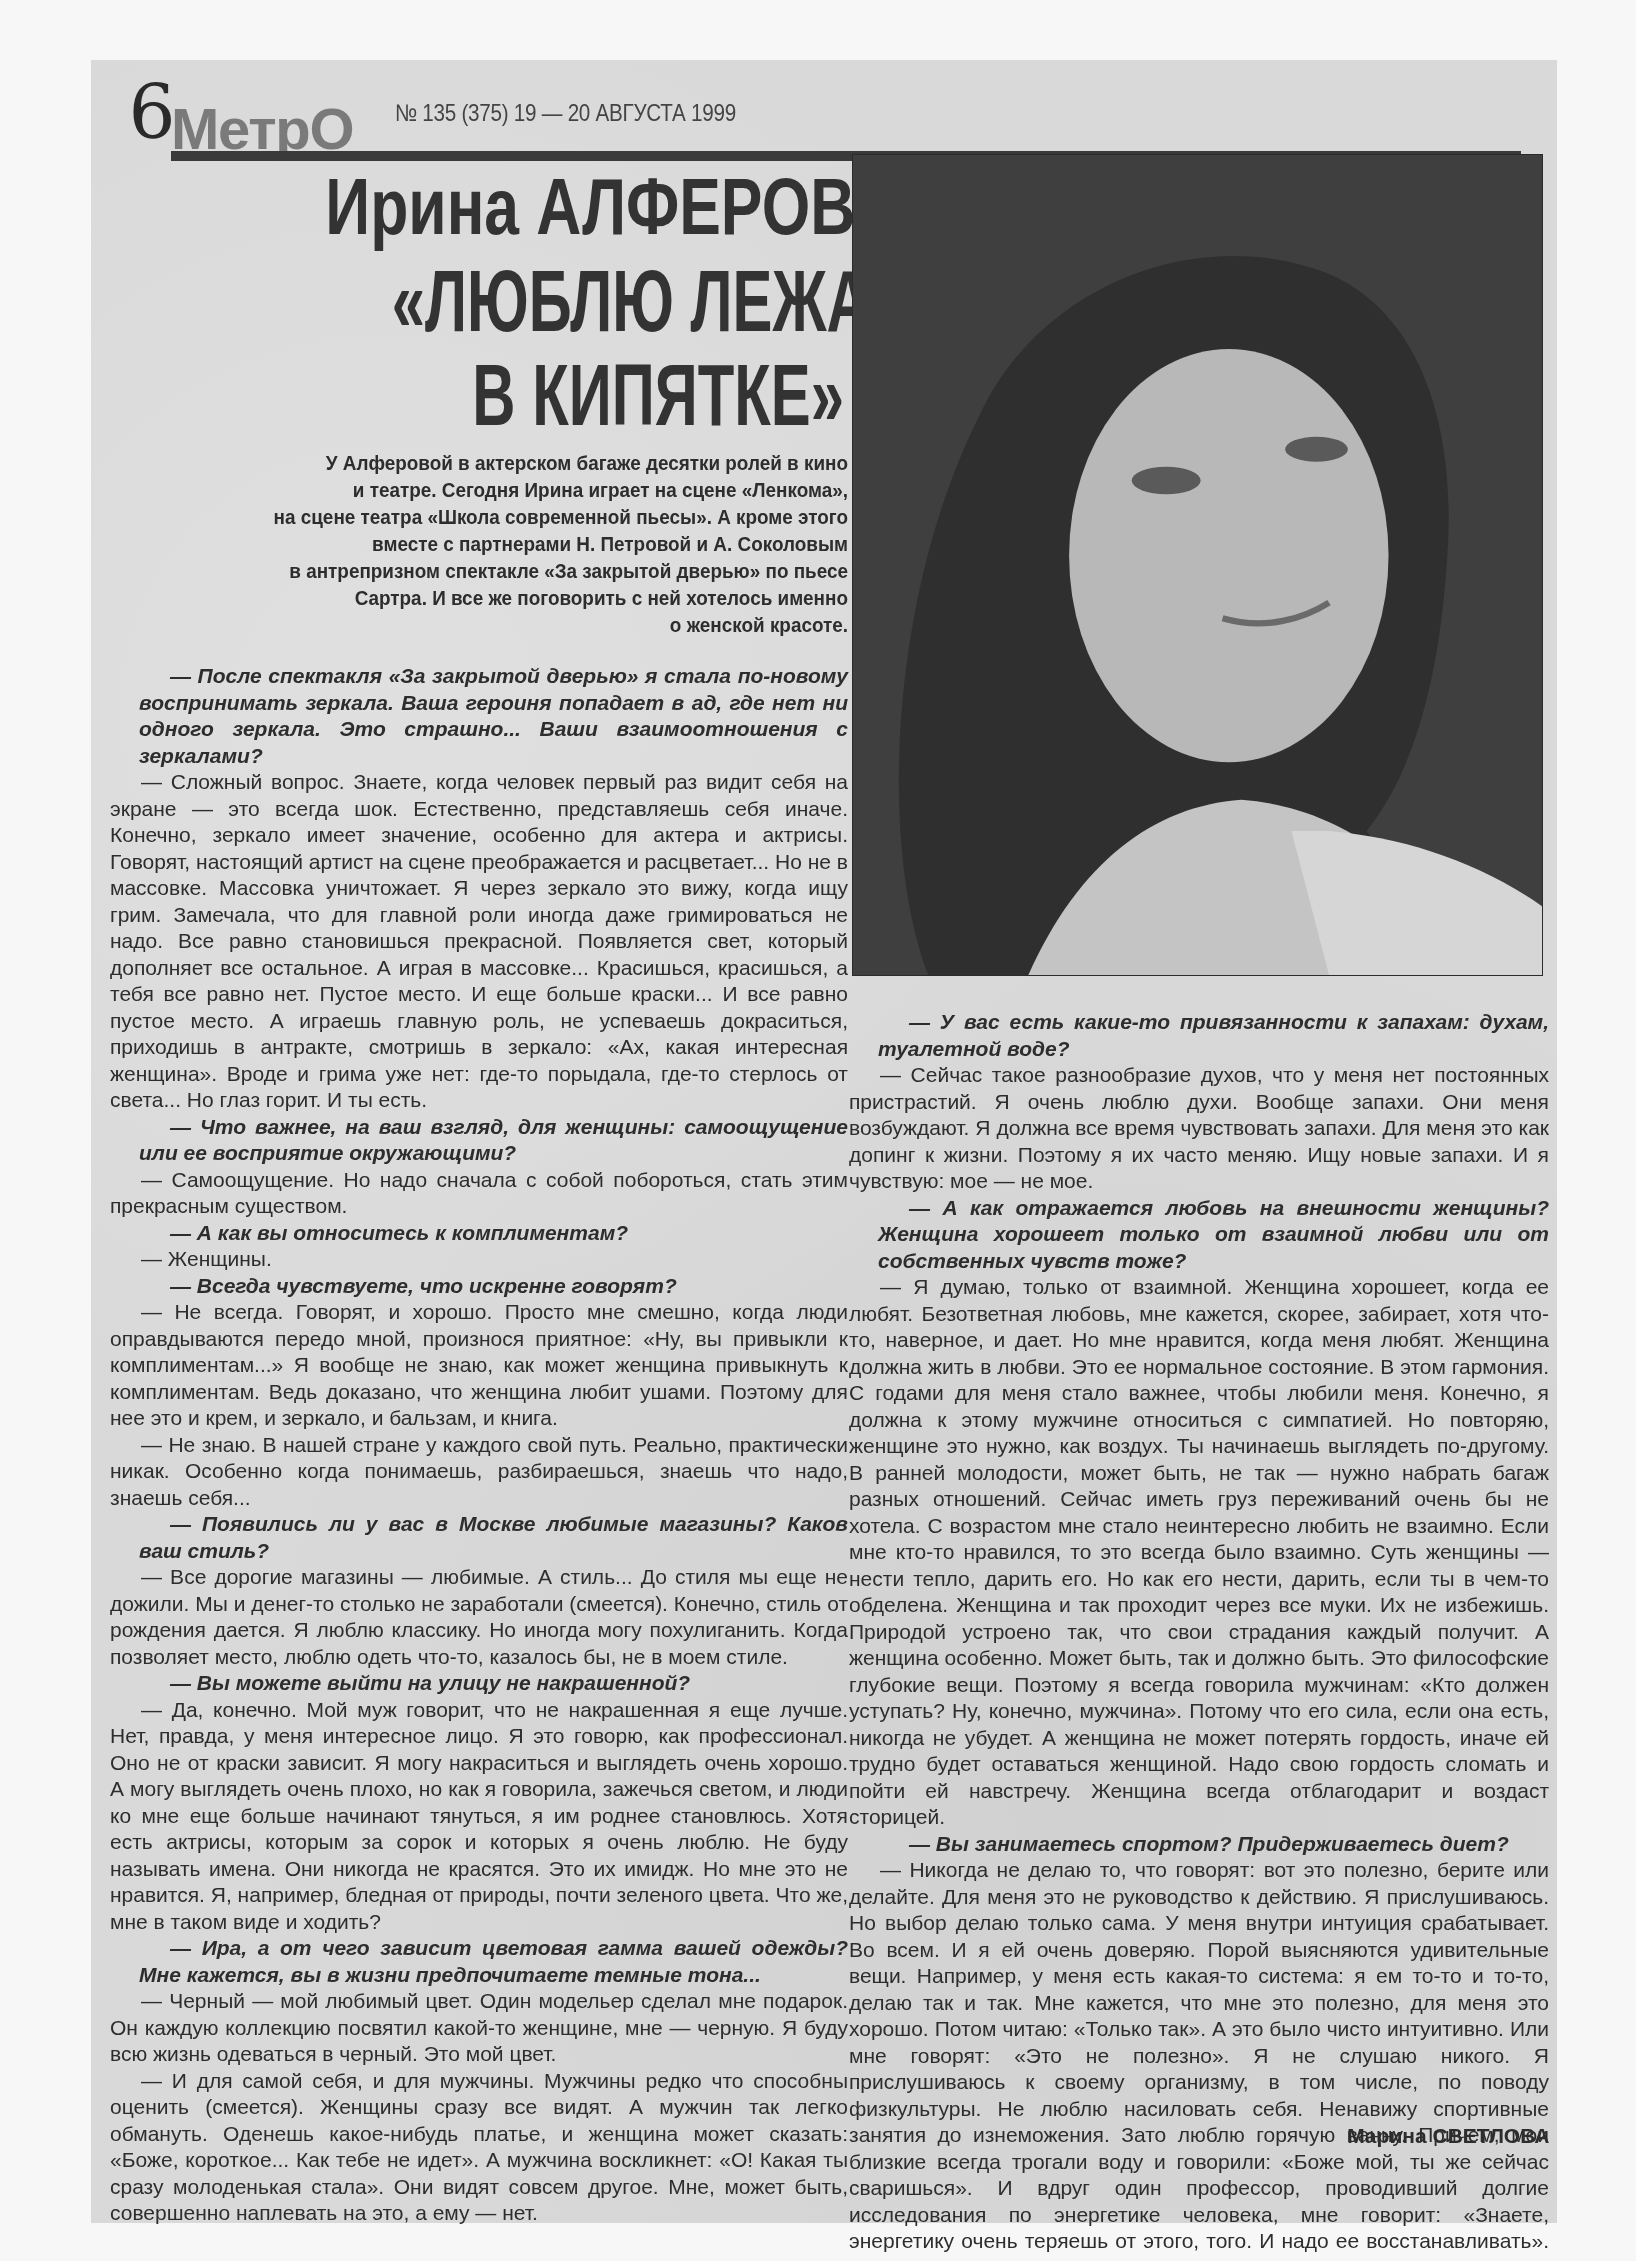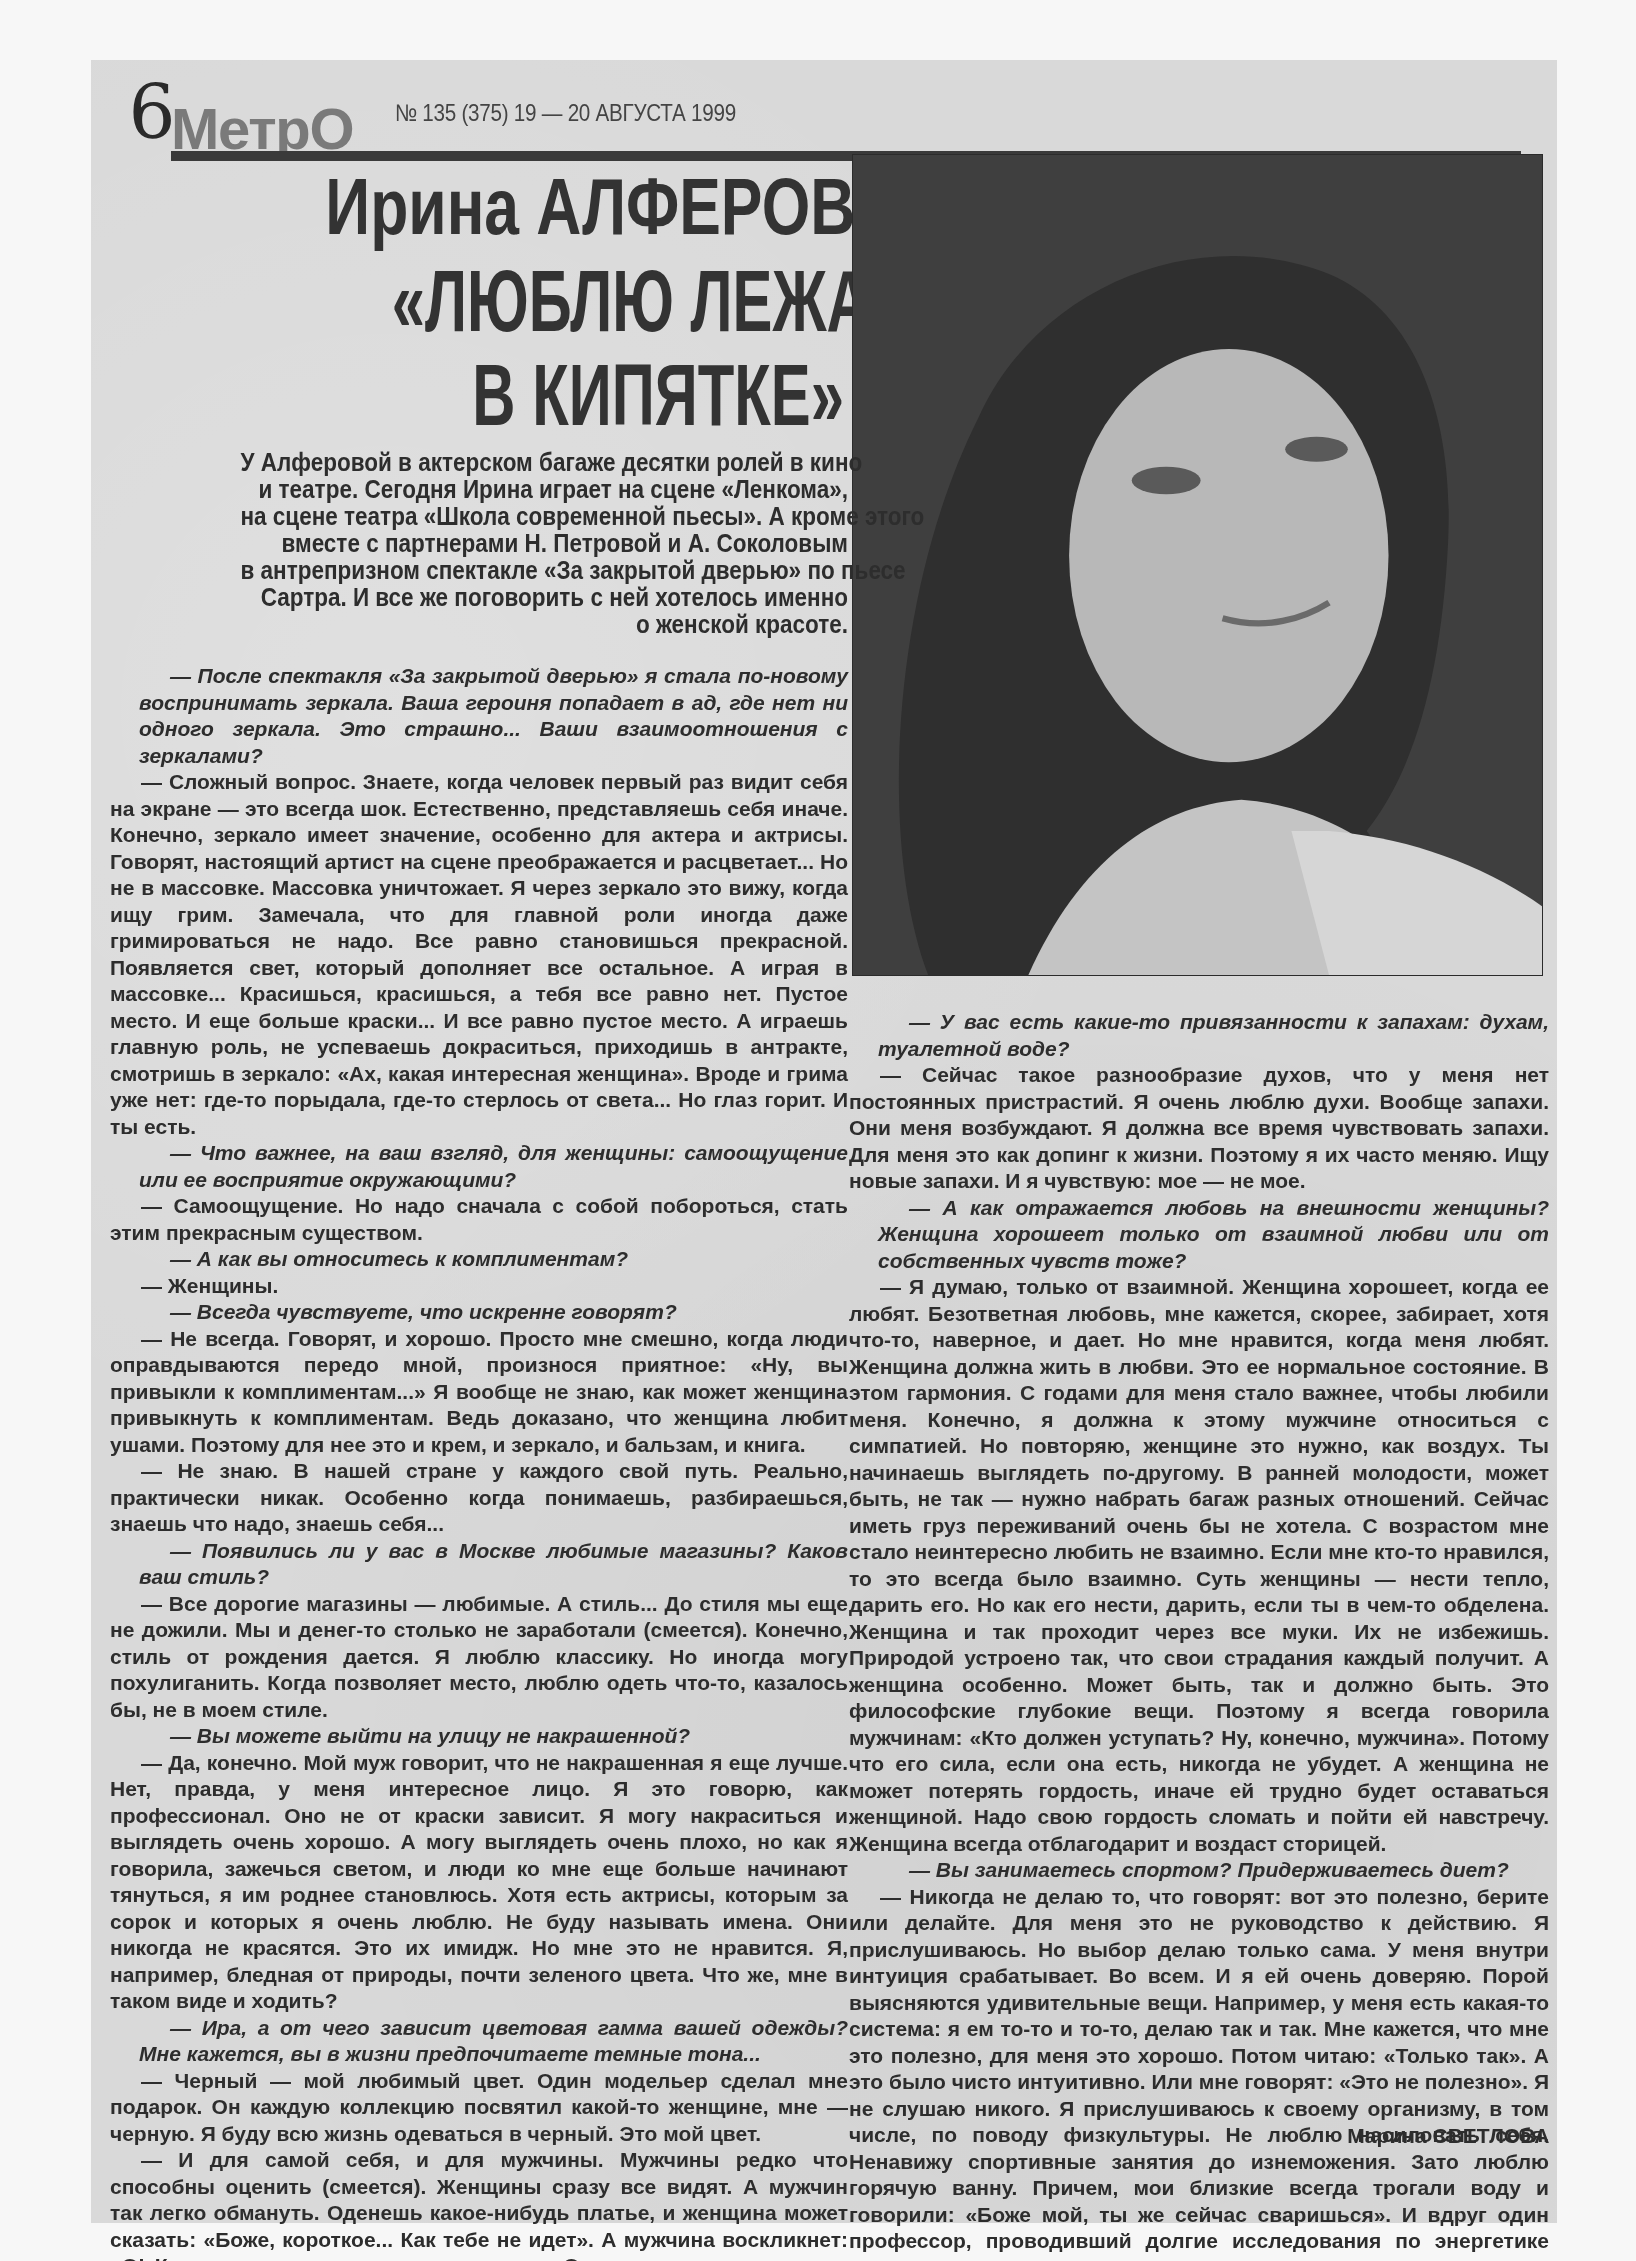--- a/index.html
+++ b/index.html
@@ -51,32 +51,32 @@
     position: absolute; left: 761px; top: 94px; width: 691px; height: 822px;
     border: 1.9px solid #2b2b2b; box-sizing: border-box; overflow: hidden;
     background: radial-gradient(ellipse 30% 32% at 55% 50%, #bdbdbd 0, #a9a9a9 55%, transparent 70%),
                 radial-gradient(ellipse 50% 60% at 35% 45%, #3c3c3c 0, #4a4a4a 60%, transparent 75%),
                 #474747;
   }
   .photo svg { width: 100%; height: 100%; display: block; }
 
   .lead {
     position: absolute; left: 82px; top: 389px; width: 675px;
-    text-align: right; font-weight: bold; font-size: 25px; line-height: 27px;
+    text-align: right; font-weight: bold; font-size: 21px; line-height: 27px;
     color: #2d2d2d;
   }
   .lead span { display: block; transform: scaleX(0.9); transform-origin: right center; white-space: nowrap; }
 
   .col {
     position: absolute; font-size: 21px; line-height: 26.5px; color: #2d2d2d;
     text-align: justify;
   }
   .col-left { left: 19px; top: 603px; width: 738px; }
   .col-right { left: 758px; top: 949px; width: 700px; }
-  .col p { margin: 0; text-indent: 31px; font-weight: bold; }
+  .col p { margin: 0; text-indent: 31px; }
   .col p.q { font-weight: bold; font-style: italic; margin-left: 29px; }
   .byline {
     position: absolute; right: 7.5px; top: 2064px;
     font-weight: bold; font-size: 21px; color: #2d2d2d;
   }
 </style>
 </head>
 <body>
 
 <div class="sheet">

